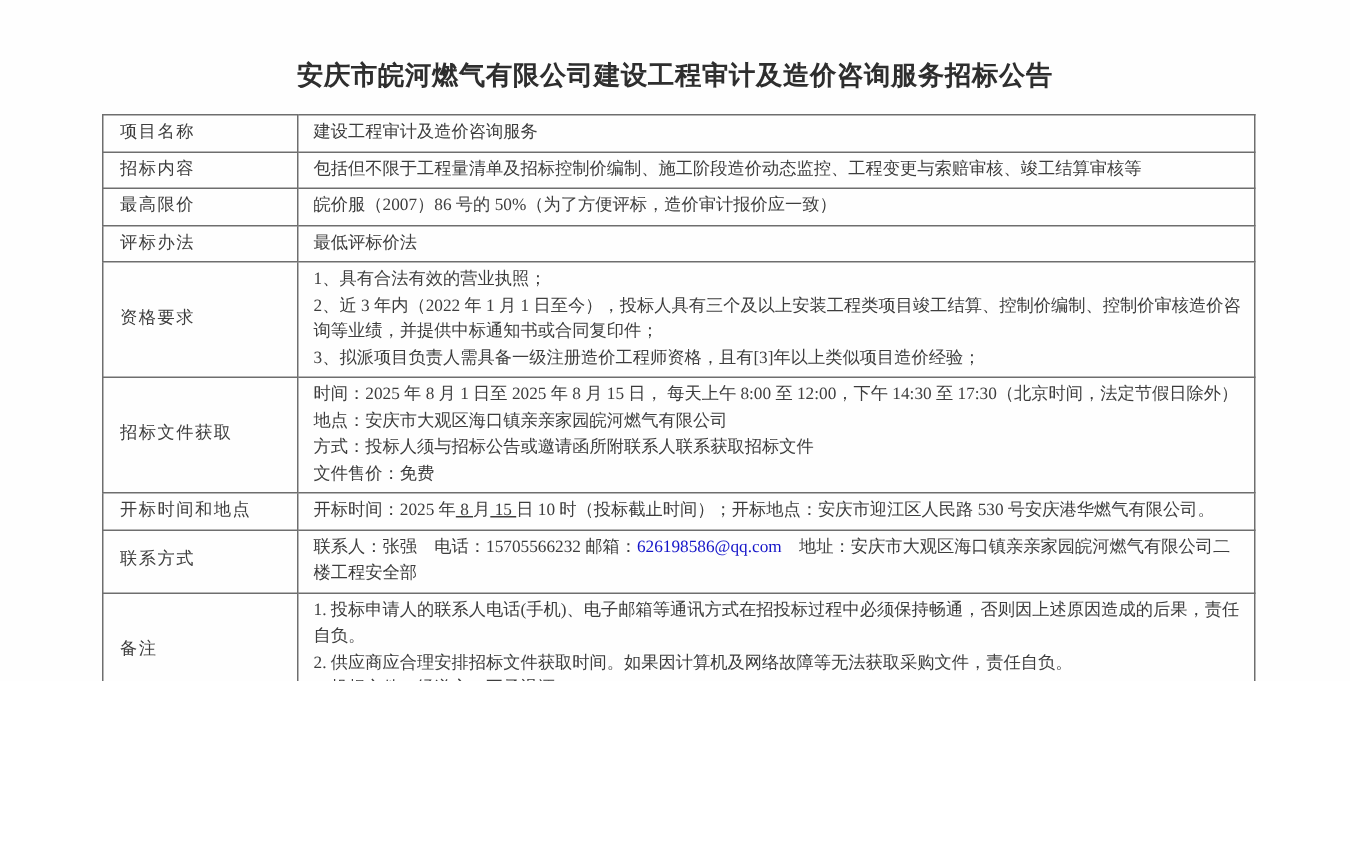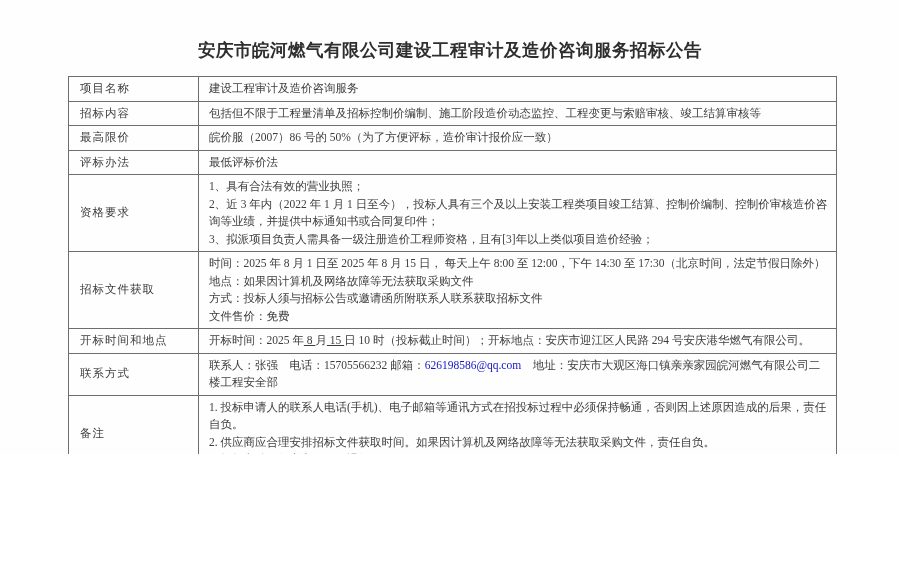--- a/index.html
+++ b/index.html
@@ -89,29 +89,29 @@
           <td class="content-cell">
             <p><span class="seg">1、具有合法有效的营业执照；</span></p>
             <p><span class="seg">2、近 3 年内（2022 年 1 月 1 日至今），投标人具有三个及以上安装工程类项目竣工结算、控制价编制、控制价审核造价咨询等业绩，并提供中标通知书或合同复印件；</span></p>
             <p><span class="seg">3、拟派项目负责人需具备一级注册造价工程师资格，且有[3]年以上类似项目造价经验；</span></p>
           </td>
         </tr>
         <tr>
           <td class="label-cell">招标文件获取</td>
           <td class="content-cell">
             <p><span class="seg">时间：2025 年 8 月 1 日至 2025 年 8 月 15 日， 每天上午 8:00 至 12:00，下午 14:30 至 17:30（北京时间，法定节假日除外）</span></p>
-            <p><span class="seg">地点：如果因计算机及网络故障等无法获取采购文件</span></p>
+            <p><span class="seg">地点：安庆市大观区海口镇亲亲家园皖河燃气有限公司</span></p>
             <p><span class="seg">方式：投标人须与招标公告或邀请函所附联系人联系获取招标文件</span></p>
             <p><span class="seg">文件售价：免费</span></p>
           </td>
         </tr>
         <tr>
           <td class="label-cell">开标时间和地点</td>
           <td class="content-cell">
-            <p><span class="seg">开标时间：2025 年</span><span class="seg seg-u"> 8 </span><span class="seg">月</span><span class="seg seg-u"> 15 </span><span class="seg">日 10 时（投标截止时间）；开标地点：安庆市迎江区人民路 294 号安庆港华燃气有限公司。</span></p>
+            <p><span class="seg">开标时间：2025 年</span><span class="seg seg-u"> 8 </span><span class="seg">月</span><span class="seg seg-u"> 15 </span><span class="seg">日 10 时（投标截止时间）；开标地点：安庆市迎江区人民路 530 号安庆港华燃气有限公司。</span></p>
           </td>
         </tr>
         <tr>
           <td class="label-cell">联系方式</td>
           <td class="content-cell">
             <p><span class="seg">联系人：张强　电话：15705566232 邮箱：</span><a class="seg email-link" style="color: rgb(20, 20, 200);">626198586@qq.com</a><span class="seg">　地址：安庆市大观区海口镇亲亲家园皖河燃气有限公司二楼工程安全部</span></p>
           </td>
         </tr>
         <tr>
           <td class="label-cell">备注</td>

